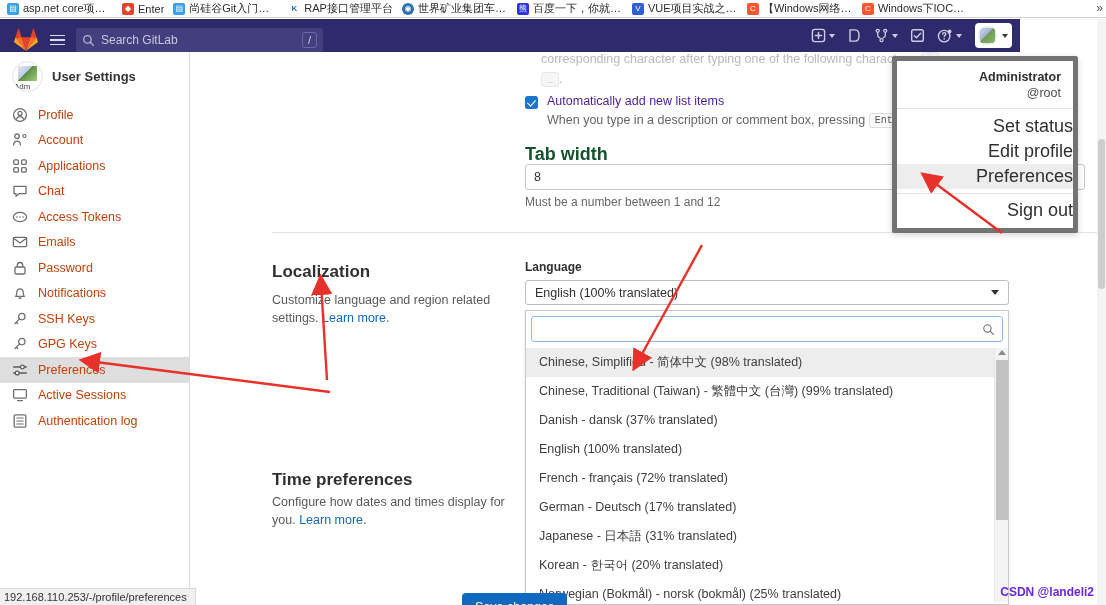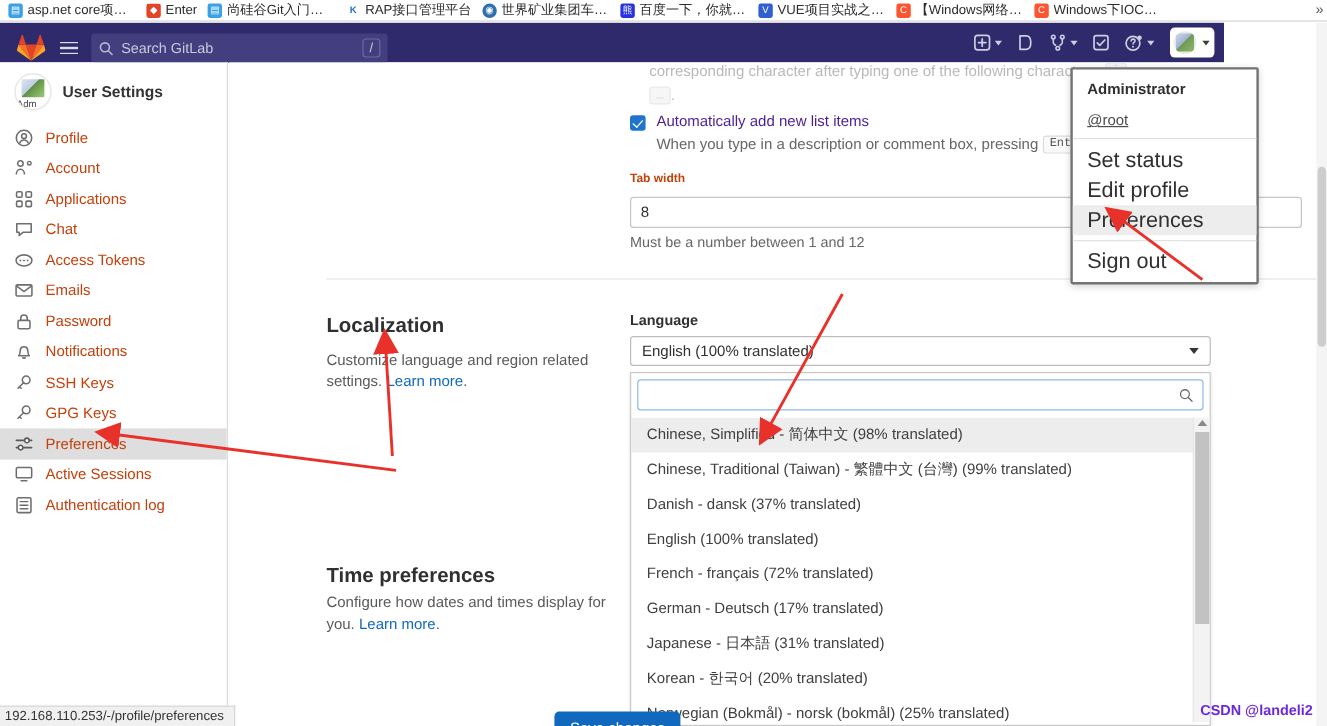--- a/index.html
+++ b/index.html
@@ -196,21 +196,21 @@
     content: ""; position: absolute; left: 3.6px; top: 1.5px;
     width: 4px; height: 7px;
     border: solid #fff; border-width: 0 1.7px 1.7px 0;
     transform: rotate(42deg);
   }
   .chk-label { font-size: 12.5px; color: #4c1d95; }
   .chk-sub { font-size: 12.5px; color: #666; margin-top: 5px; }
 
   #tabwidth-label {
     position: absolute; left: 334px; top: 92px;
-    font-size: 10px; font-weight: bold; color: #c2410c;
+    font-size: 18px; font-weight: bold; color: #14532d;
   }
   #tabwidth-input {
     position: absolute; left: 334px; top: 112px;
     width: 560px; height: 26px;
     border: 1px solid #c6c6c6; border-radius: 3px;
     font-size: 12.5px; color: #303030; padding: 0 8px;
     font-family: "Liberation Sans", sans-serif;
     outline: none; background: #fff;
   }
   #tabwidth-help {
@@ -301,30 +301,31 @@
     background: #1068bf; color: #fff;
     border: 0; border-radius: 4px;
     font-size: 12.5px; padding: 7px 13px;
     font-family: "Liberation Sans", sans-serif;
     cursor: pointer;
   }
 
   
   #user-menu {
     position: absolute; left: 892px; top: 56px;
-    width: 157px;
+    width: 186px;
     background: #fff;
-    border: 2px solid #737373;
+    border: 5px solid #737373;
     border-radius: 2px;
     box-shadow: 0 2px 6px rgba(0,0,0,.17);
     z-index: 40;
+    text-align: right;
   }
   #um-head { padding: 9px 12px 8px 12px; }
   #um-name { font-size: 12.5px; font-weight: bold; color: #303030; }
-  #um-handle { font-size: 12.5px; color: #4d4d4d; margin-top: 12px; text-decoration: underline; }
+  #um-handle { font-size: 12.5px; color: #4d4d4d; margin-top: 2px; }
   .um-div { height: 1px; background: #e2e2e2; }
   .um-item {
     height: 25px; line-height: 25px;
     padding-left: 12px;
     font-size: 18px; color: #303030;
     cursor: pointer;
   }
   .um-item.hl { background: #ededed; }
   #um-sec1 { padding: 5px 0 4px 0; }
   #um-sec2 { padding: 4px 0 5px 0; }

